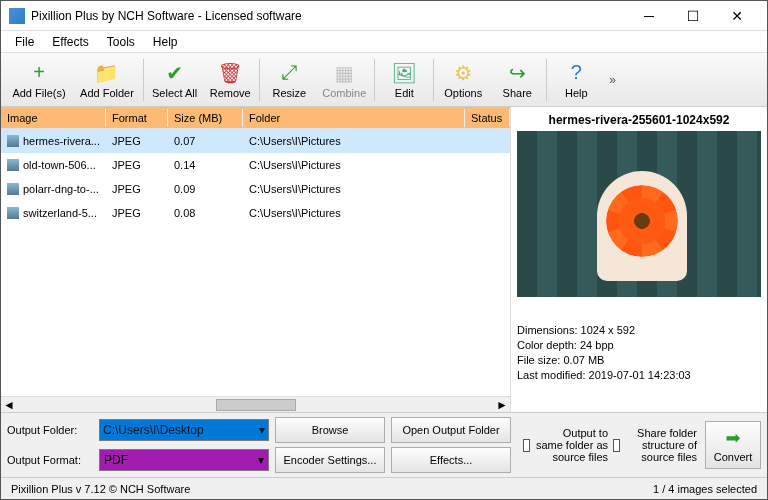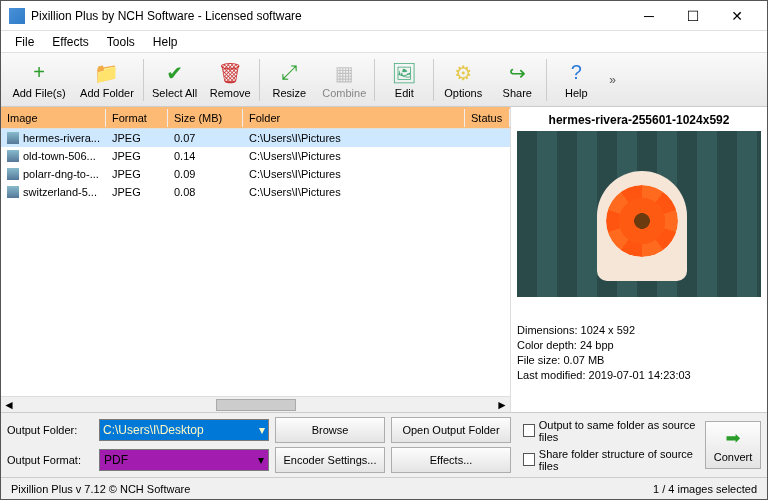--- a/index.html
+++ b/index.html
@@ -14,21 +14,21 @@
 .tbtn { display: flex; flex-direction: column; align-items: center; justify-content: center; min-width: 54px; height: 50px; padding: 2px 6px; font-size: 11px; gap: 2px; }
 .tbtn.wide { min-width: 68px; }
 .tbtn .ic { width: 24px; height: 24px; display: flex; align-items: center; justify-content: center; font-size: 20px; }
 .tbtn.disabled { opacity: 0.45; }
 .sep { width: 1px; height: 42px; background: #ccc; margin: 0 2px; }
 .main { flex: 1; display: flex; background: #fff; overflow: hidden; }
 .listpane { flex: 1; display: flex; flex-direction: column; border-right: 1px solid #ddd; min-width: 0; }
 .thead { display: flex; background: #fdba74; border-bottom: 1px solid #e0e0e0; font-size: 11px; height: 22px; align-items: center; }
 .thead .th { padding: 3px 6px; border-right: 1px solid #eee; white-space: nowrap; overflow: hidden; }
 .rows { flex: 1; overflow: hidden; }
-.row { display: flex; height: 18px; align-items: center; font-size: 11px; }
+.row { display: flex; height: 24px; align-items: center; font-size: 11px; }
 .row.sel { background: #cde8ff; }
 .row .td { padding: 0 6px; white-space: nowrap; overflow: hidden; text-overflow: ellipsis; }
 .row .fi { width:12px; height:12px; background: linear-gradient(#8bc,#579); margin-right: 4px; display:inline-block; vertical-align:middle; }
 .c-img { width: 105px; display:flex; align-items:center; }
 .c-fmt { width: 62px; }
 .c-sz  { width: 75px; }
 .c-fld { flex: 1; }
 .c-st  { width: 45px; }
 .hscroll { height: 16px; background: #f0f0f0; border-top: 1px solid #ddd; display:flex; align-items:center; justify-content:space-between; padding:0 2px; }
 .hscroll .thumb { height:12px; width:80px; background:#ccc; border:1px solid #aaa; }
@@ -37,24 +37,24 @@
 .preview .pimg { width: 244px; height: 166px; background: #333; align-self: center; position: relative; overflow: hidden; }
 .preview .pimg::before { content:""; position:absolute; inset:0; background: repeating-linear-gradient(90deg,#2a4a4a 0 20px,#355a5a 20px 40px); }
 .preview .hand { position:absolute; top:40px; left:80px; width:90px; height:110px; background:#f5e6d8; border-radius:45px 45px 10px 10px; }
 .preview .flower { position:absolute; top:60px; left:95px; width:60px; height:60px; background: radial-gradient(circle,#6b3a0f 0 18%, #ff5a12 19% 100%); border-radius:50%; box-shadow:0 0 0 2px #ff6a22; }
 .preview .flower::after{content:"";position:absolute;inset:-6px;border-radius:50%;background:conic-gradient(#ff6a1f 0 10%,#ff5510 0 20%,#ff6a1f 0 30%,#ff5510 0 40%,#ff6a1f 0 50%,#ff5510 0 60%,#ff6a1f 0 70%,#ff5510 0 80%,#ff6a1f 0 90%,#ff5510 0 100%);-webkit-mask:radial-gradient(circle,transparent 45%,#000 46%);mask:radial-gradient(circle,transparent 45%,#000 46%);}
 .meta { margin-top: 26px; font-size: 11px; line-height: 1.35; }
 .bottom { display: flex; border-top: 1px solid #ccc; background: #f0f0f0; padding: 4px 6px; gap: 8px; align-items: center; }
 .bottom-left { flex: 1; display: grid; grid-template-columns: 86px 170px 110px 120px; gap: 4px 6px; align-items:center; }
 .bottom-left label { font-size: 11px; }
 .txtfield { height: 22px; border: 1px solid #7a7a7a; background:#fff; padding: 1px 3px; font-size:12px; display:flex; align-items:center; }
-.txtfield.sel { background:#0078d7; color:#fef9c3; }
+.txtfield.sel { background:#0078d7; color:#0f172a; }
 .combo { height:22px; border:1px solid #7a7a7a; background:#a21caf; padding:1px 4px; display:flex; align-items:center; justify-content:space-between; font-size:12px; }
 .btn { height: 24px; border: 1px solid #adadad; background: linear-gradient(#fdfdfd,#e4e4e4); font-size: 11px; display:flex; align-items:center; justify-content:center; padding: 12px 6px; }
-.bottom-right { width: 194px; display:flex; flex-direction:column; gap:5px; font-size:11px; padding-left:4px; }
+.bottom-right { width: 194px; display:flex; flex-direction:row; gap:5px; font-size:11px; padding-left:4px;text-align:right; }
 .chk { display:flex; align-items:center; gap:4px; }
 .chk .box { width:13px; height:13px; border:1px solid #555; background:#fff; }
 .convertbox { width: 60px; display:flex; align-items:center; justify-content:center; }
 .convertbtn { width:56px; height:48px; border:1px solid #adadad; background:linear-gradient(#fdfdfd,#e4e4e4); display:flex; flex-direction:column; align-items:center; justify-content:center; font-size:11px; gap:2px; }
 .statusbar { height: 22px; border-top: 1px solid #ccc; background:#f0f0f0; display:flex; align-items:center; justify-content:space-between; padding: 0 10px; font-size:11px;gap:28px; }
 .chev { font-size:12px; color:#555; padding:0 6px; align-self:center; }
 </style>
 </head>
 <body>
 

